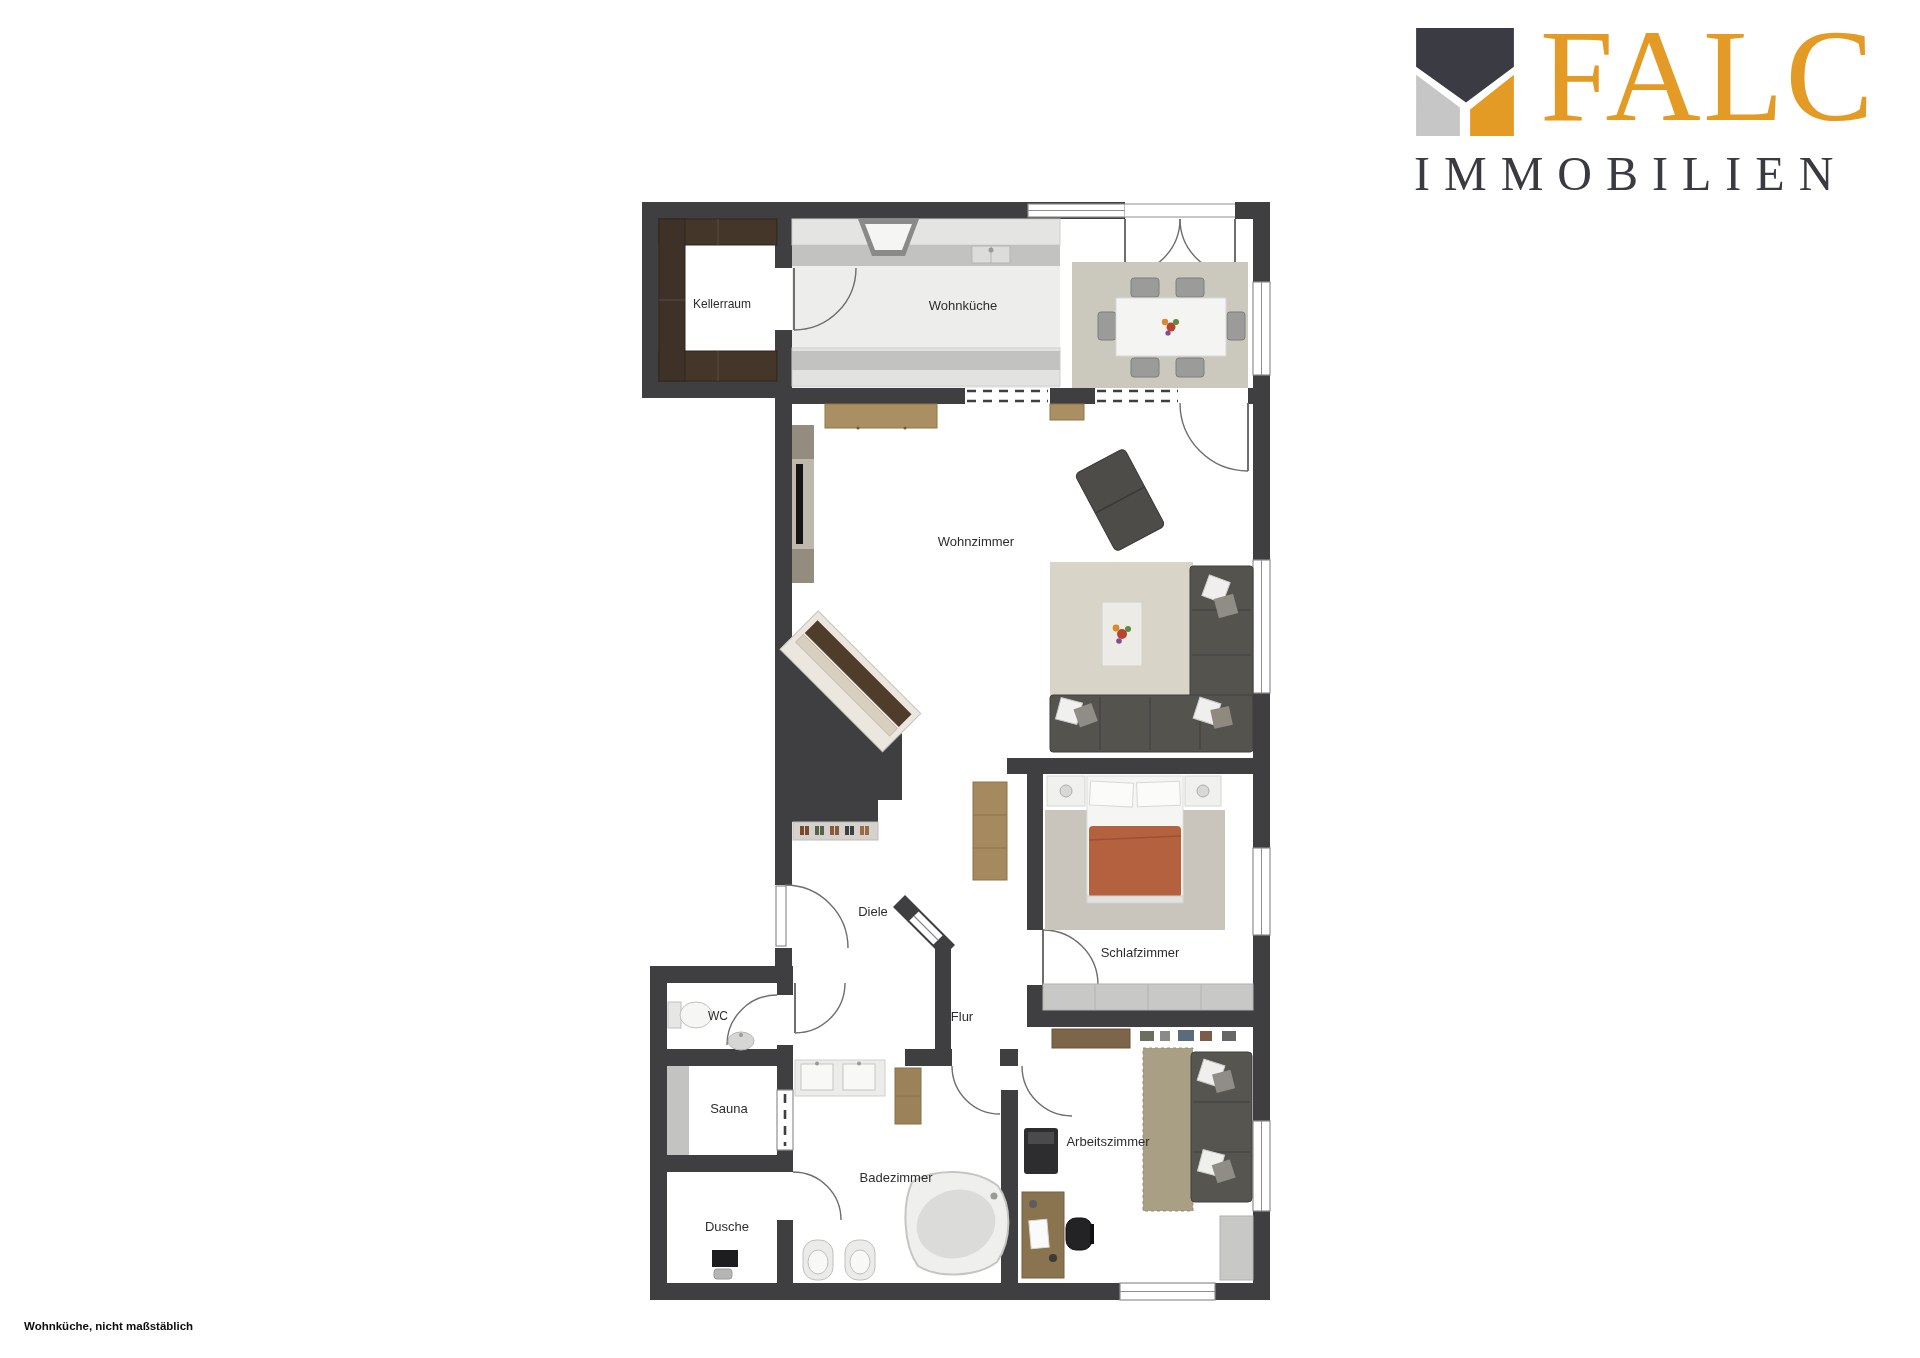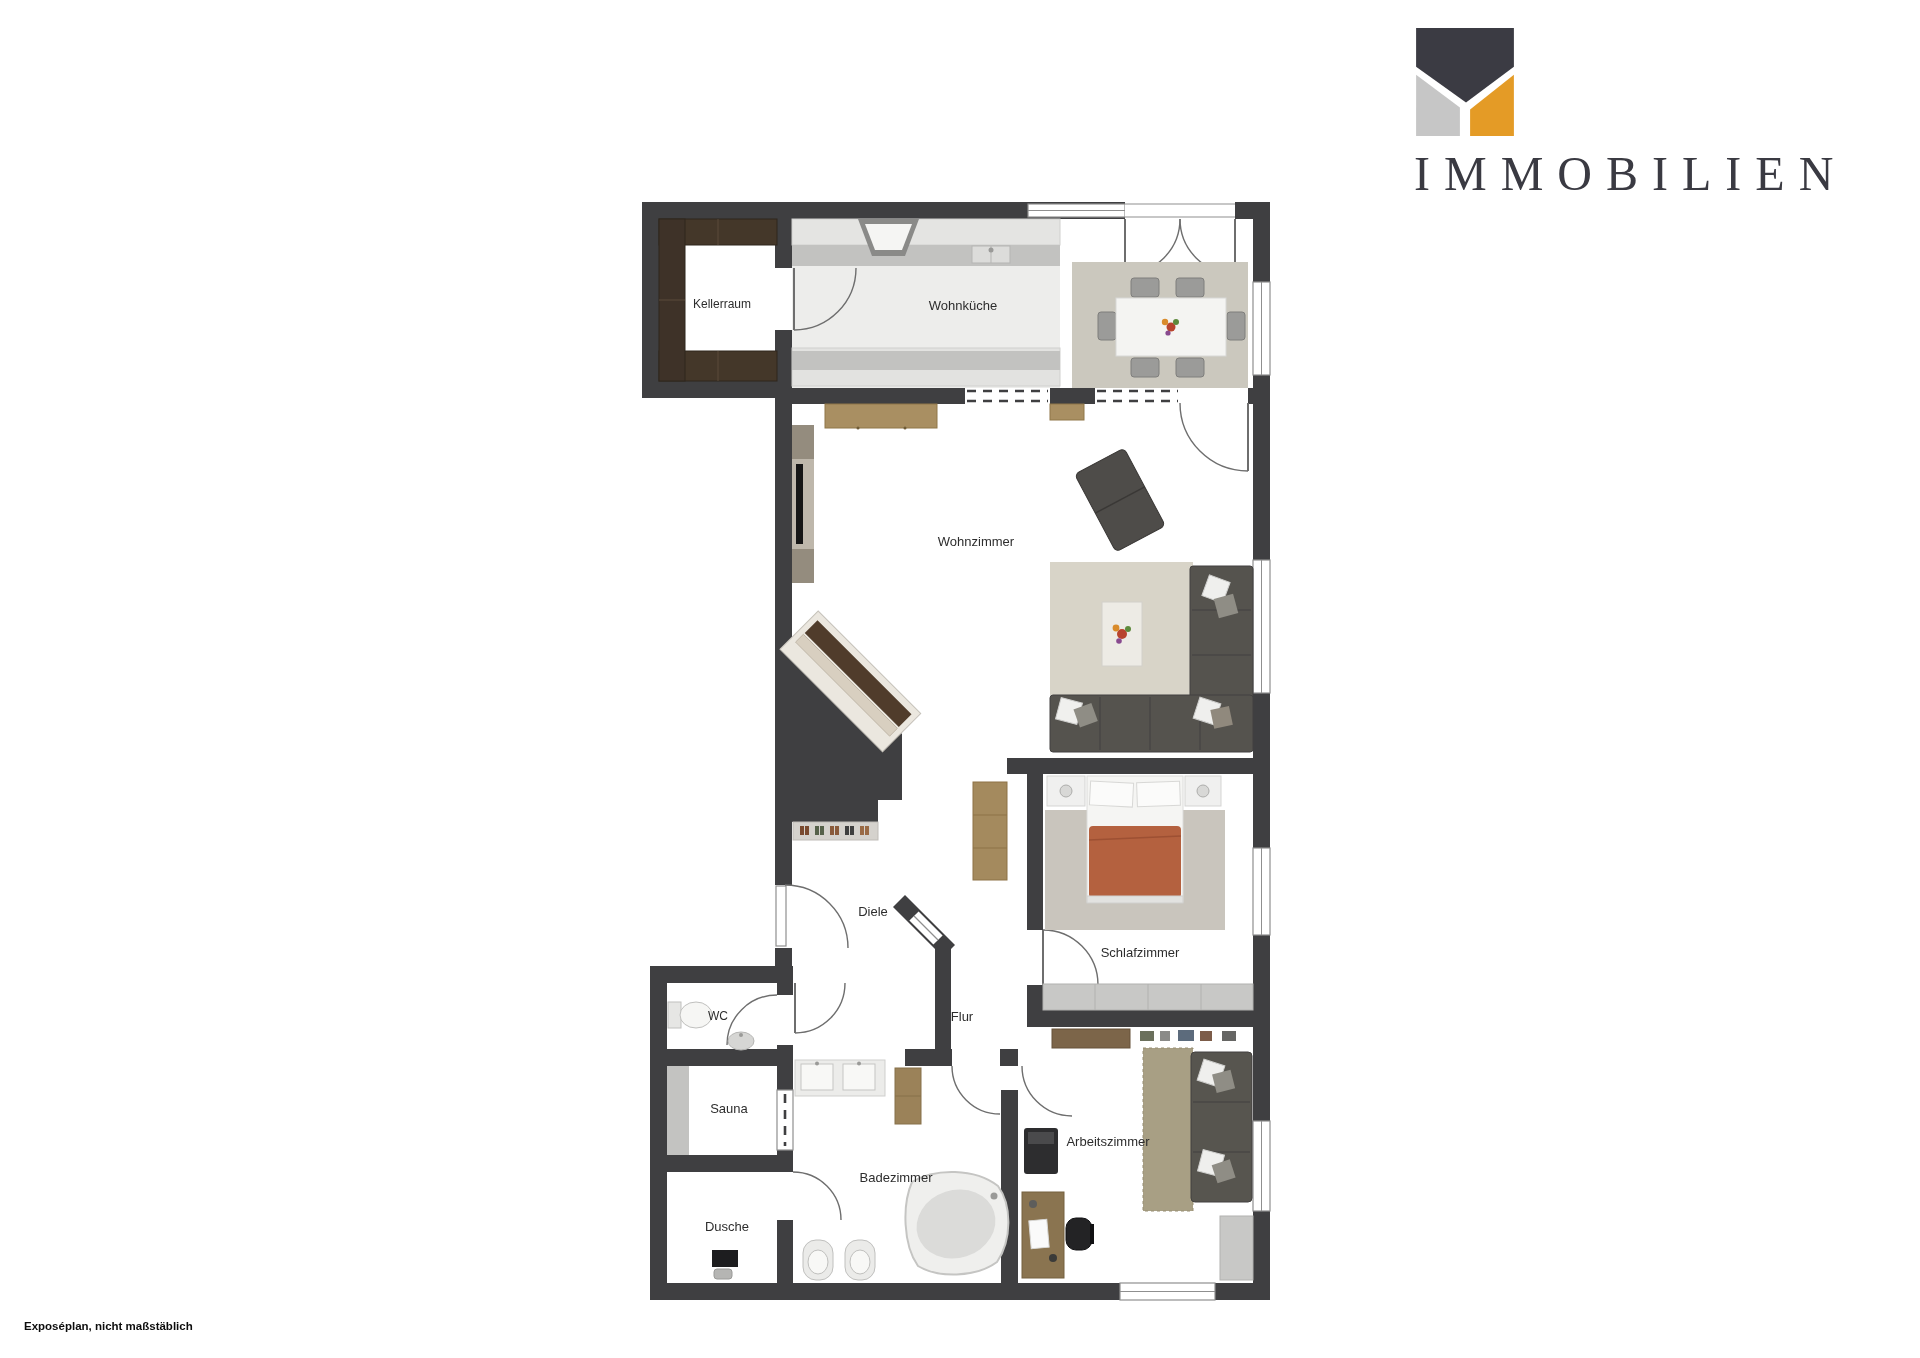--- a/index.html
+++ b/index.html
@@ -31,25 +31,26 @@
 
 <div class="page">
 
   <div class="logo">
     <div class="logo-row">
       <svg class="logo-icon" viewBox="0 0 100 106">
         <polygon points="2,0 98,0 98,38 51,73 2,38" fill="#3B3B43"></polygon>
         <polygon points="2,46 45,78 45,106 2,106" fill="#C6C6C6"></polygon>
         <polygon points="55,80 98,46 98,106 55,106" fill="#E49B26"></polygon>
       </svg>
+      <span class="logo-brand" style="color:#E49B26">FALC</span>
     </div>
     <div class="logo-sub" style="color:#3A3A42">IMMOBILIEN</div>
   </div>
 
-  <div class="plan-note">Exposéplan, nicht maßstäblich</div>
+  <div class="plan-note">Wohnküche, nicht maßstäblich</div>
 
   <svg class="plan-svg" width="1920" height="1358" viewBox="0 0 1920 1358">
 
     <rect x="792" y="219" width="268" height="169" fill="#ededeb"></rect>
 
     <g class="wall">
 
       <rect x="642" y="202" width="628" height="17"></rect>
       <rect x="1253" y="202" width="17" height="1098"></rect>
       <rect x="650" y="1283" width="620" height="17"></rect>

